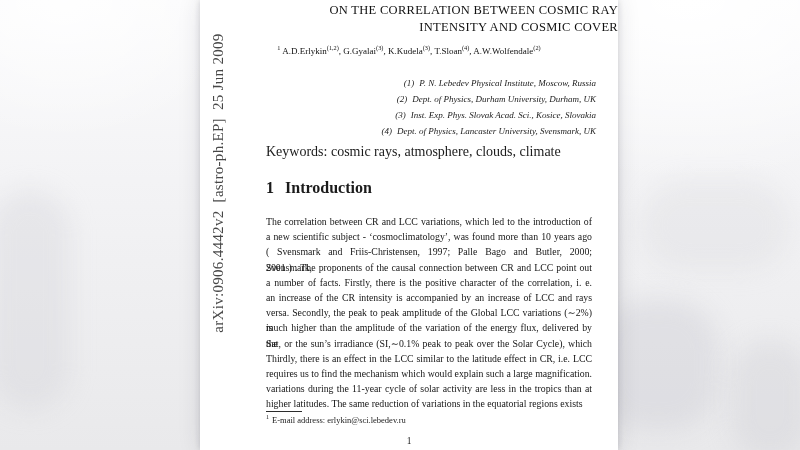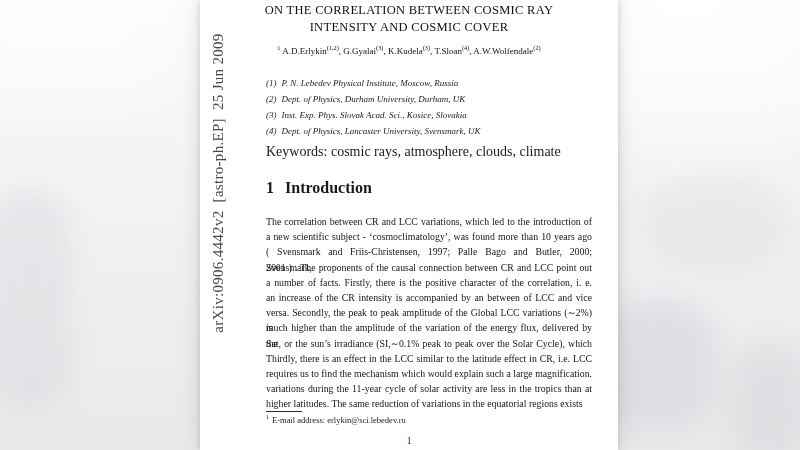--- a/index.html
+++ b/index.html
@@ -43,30 +43,30 @@
   
   .stamp {
     position: absolute; left: 18px; top: 183px;
     transform: translate(-50%, -50%) rotate(-90deg);
     white-space: pre;
     font-size: 15px;
     letter-spacing: 0.3px;
     color: #474747;
   }
 
-  .title { position: absolute; left: 0; top: 2px; width: 418px; text-align: center;
+  .title { position: absolute; left: 0; top: 2px; width: 418px; text-align: right;
            font-size: 12.5px; letter-spacing: 0.3px; line-height: 17px; color: #111; }
 
   .authors { position: absolute; left: 46px; top: 46px; width: 326px; text-align: center;
              font-size: 9px; white-space: pre; color: #111; }
   .authors sup, .affil sup { font-size: 6.3px; }
   sup { line-height: 0; }
 
   .affil { position: absolute; left: 66px; top: 75px; width: 330px;
-           font-size: 9px; font-style: italic; }
+           font-size: 9px; font-style: italic; text-align: right; }
   .affil .row { height: 16px; line-height: 16px; white-space: pre; }
   .affil .marker { margin-right: 5px; }
 
   .keywords { position: absolute; left: 66px; top: 144px; width: 330px; font-size: 14px; }
 
   .section { position: absolute; left: 66px; top: 179px; width: 330px;
              font-weight: bold; font-size: 16px; }
   .section .num { margin-right: 11px; }
 
   .bodytext { position: absolute; left: 66px; top: 214px; width: 326px;
@@ -118,21 +118,21 @@
     <div class="keywords">Keywords: cosmic rays, atmosphere, clouds, climate</div>
 
     <div class="section"><span class="num">1</span><span>Introduction</span></div>
 
     <div class="bodytext">
       <div class="jline">The correlation between CR and LCC variations, which led to the introduction of</div>
       <div class="jline">a new scientific subject - ‘cosmoclimatology’, was found more than 10 years ago</div>
       <div class="jline">( Svensmark and Friis-Christensen, 1997; Palle Bago and Butler, 2000; Svensmark,</div>
       <div class="jline">2001 ) . The proponents of the causal connection between CR and LCC point out</div>
       <div class="jline">a number of facts. Firstly, there is the positive character of the correlation, i. e.</div>
-      <div class="jline">an increase of the CR intensity is accompanied by an between of LCC and vice</div>
+      <div class="jline">an increase of the CR intensity is accompanied by an increase of LCC and rays</div>
       <div class="jline">versa. Secondly, the peak to peak amplitude of the Global LCC variations (∼2%) is</div>
       <div class="jline">much higher than the amplitude of the variation of the energy flux, delivered by the</div>
       <div class="jline">Sat, or the sun’s irradiance (SI,∼0.1% peak to peak over the Solar Cycle), which</div>
       <div class="jline">Thirdly, there is an effect in the LCC similar to the latitude effect in CR, i.e. LCC</div>
       <div class="jline">requires us to find the mechanism which would explain such a large magnification.</div>
       <div class="jline">variations during the 11-year cycle of solar activity are less in the tropics than at</div>
       <div class="jline last">higher latitudes. The same reduction of variations in the equatorial regions exists</div>
     </div>
 
     <div class="fnrule"></div>

